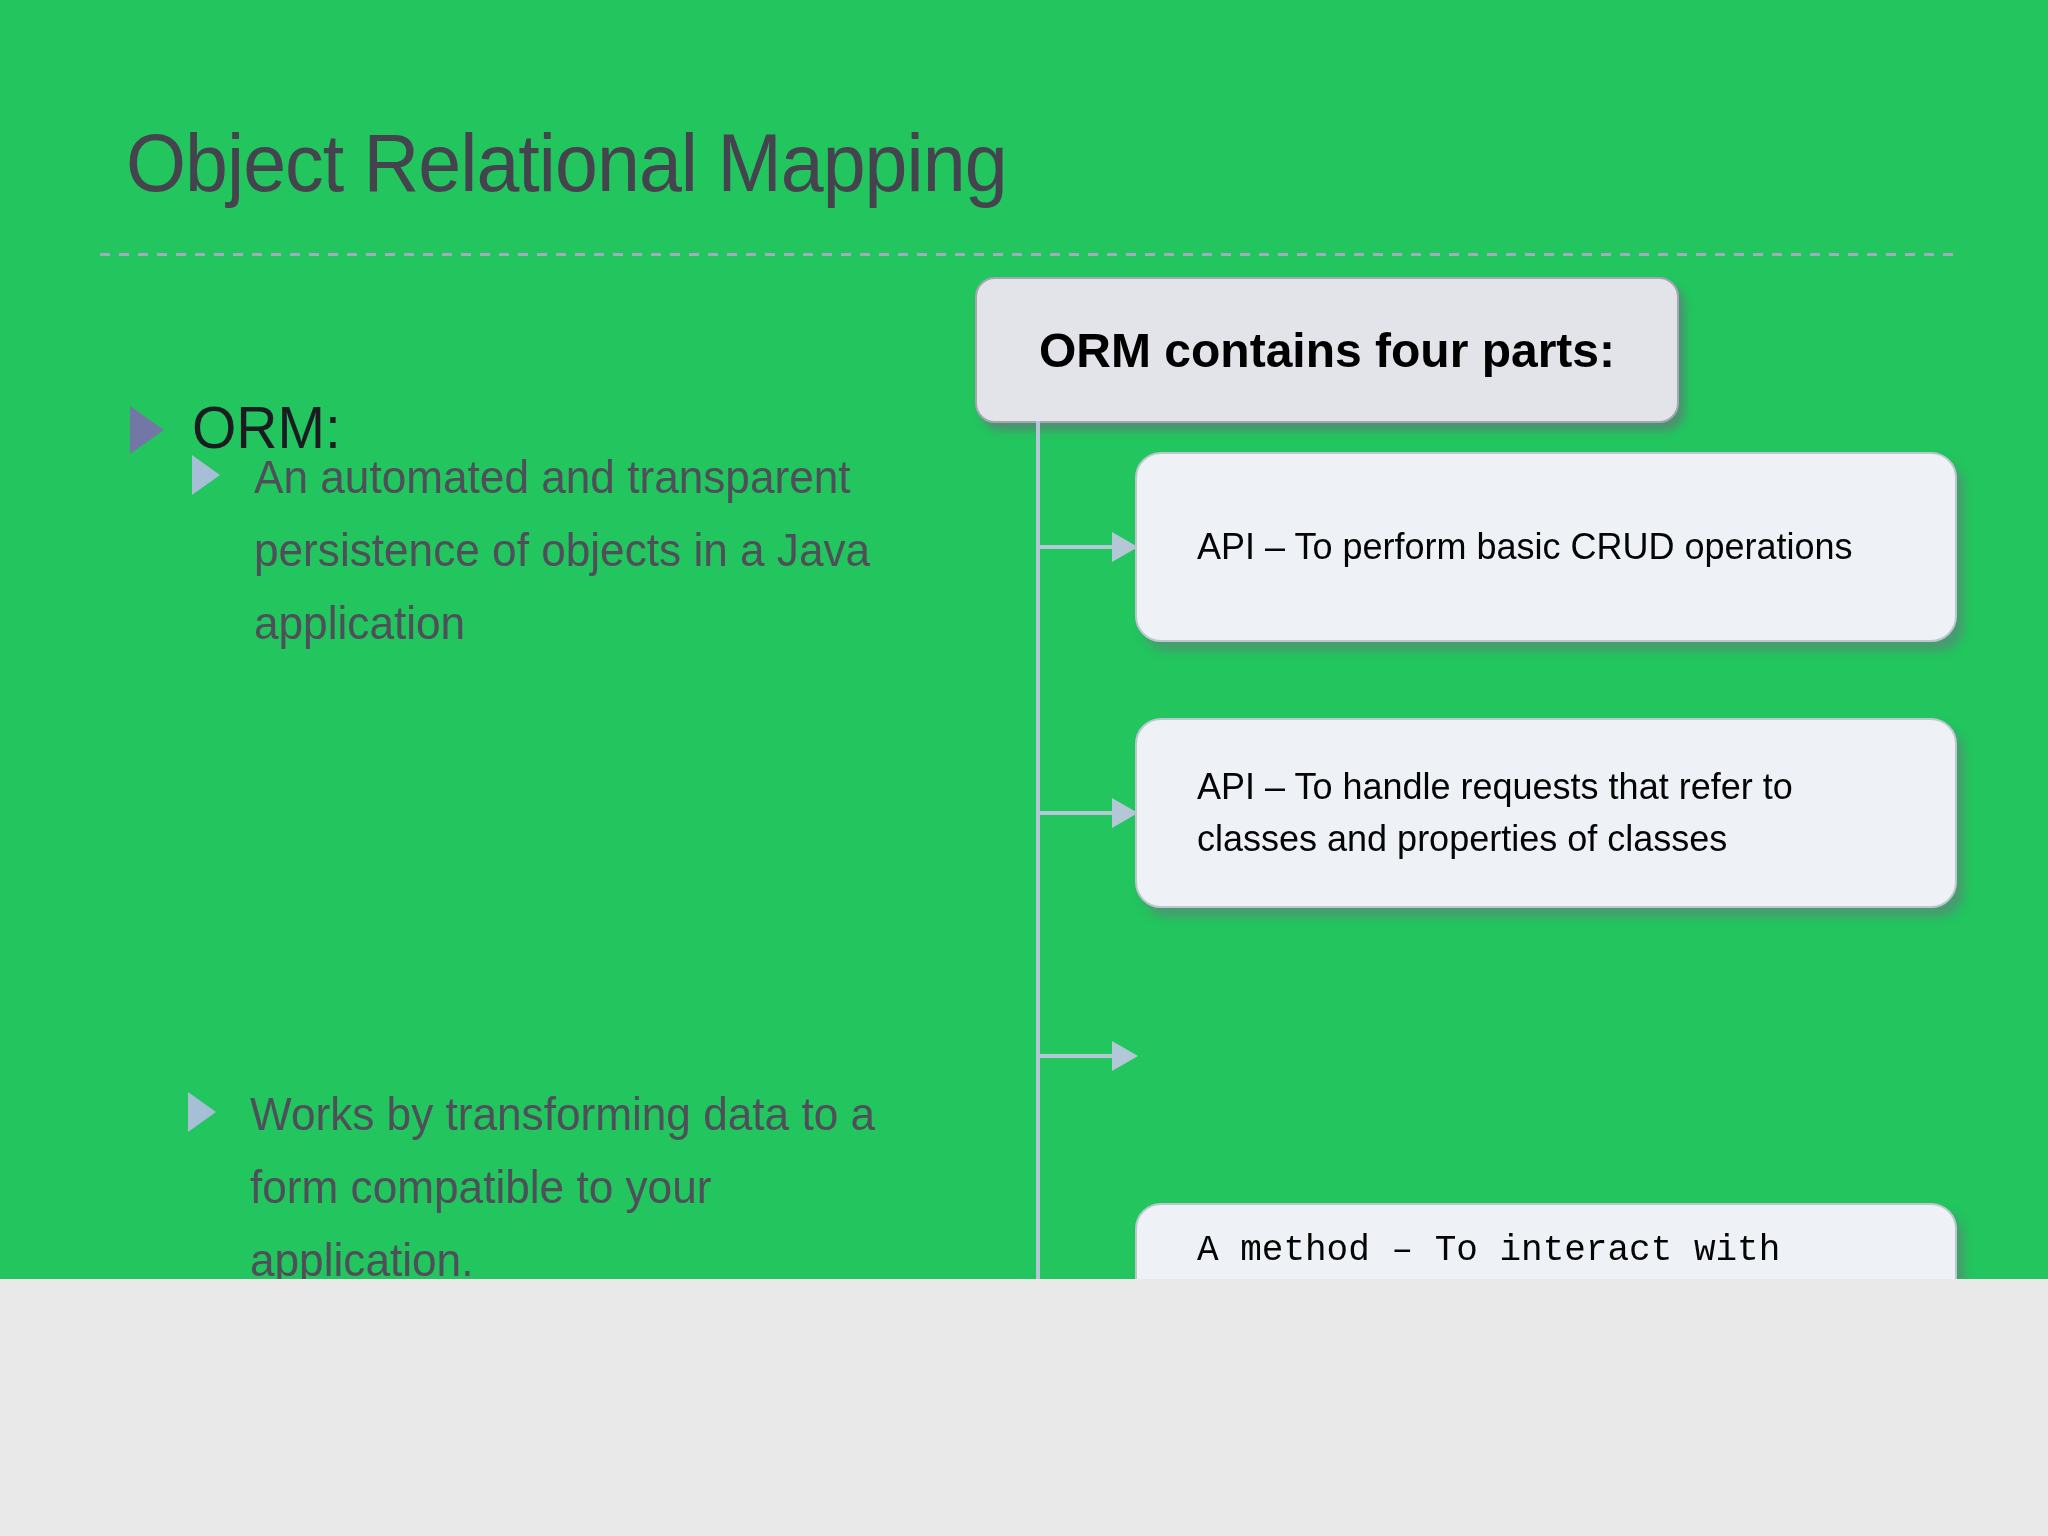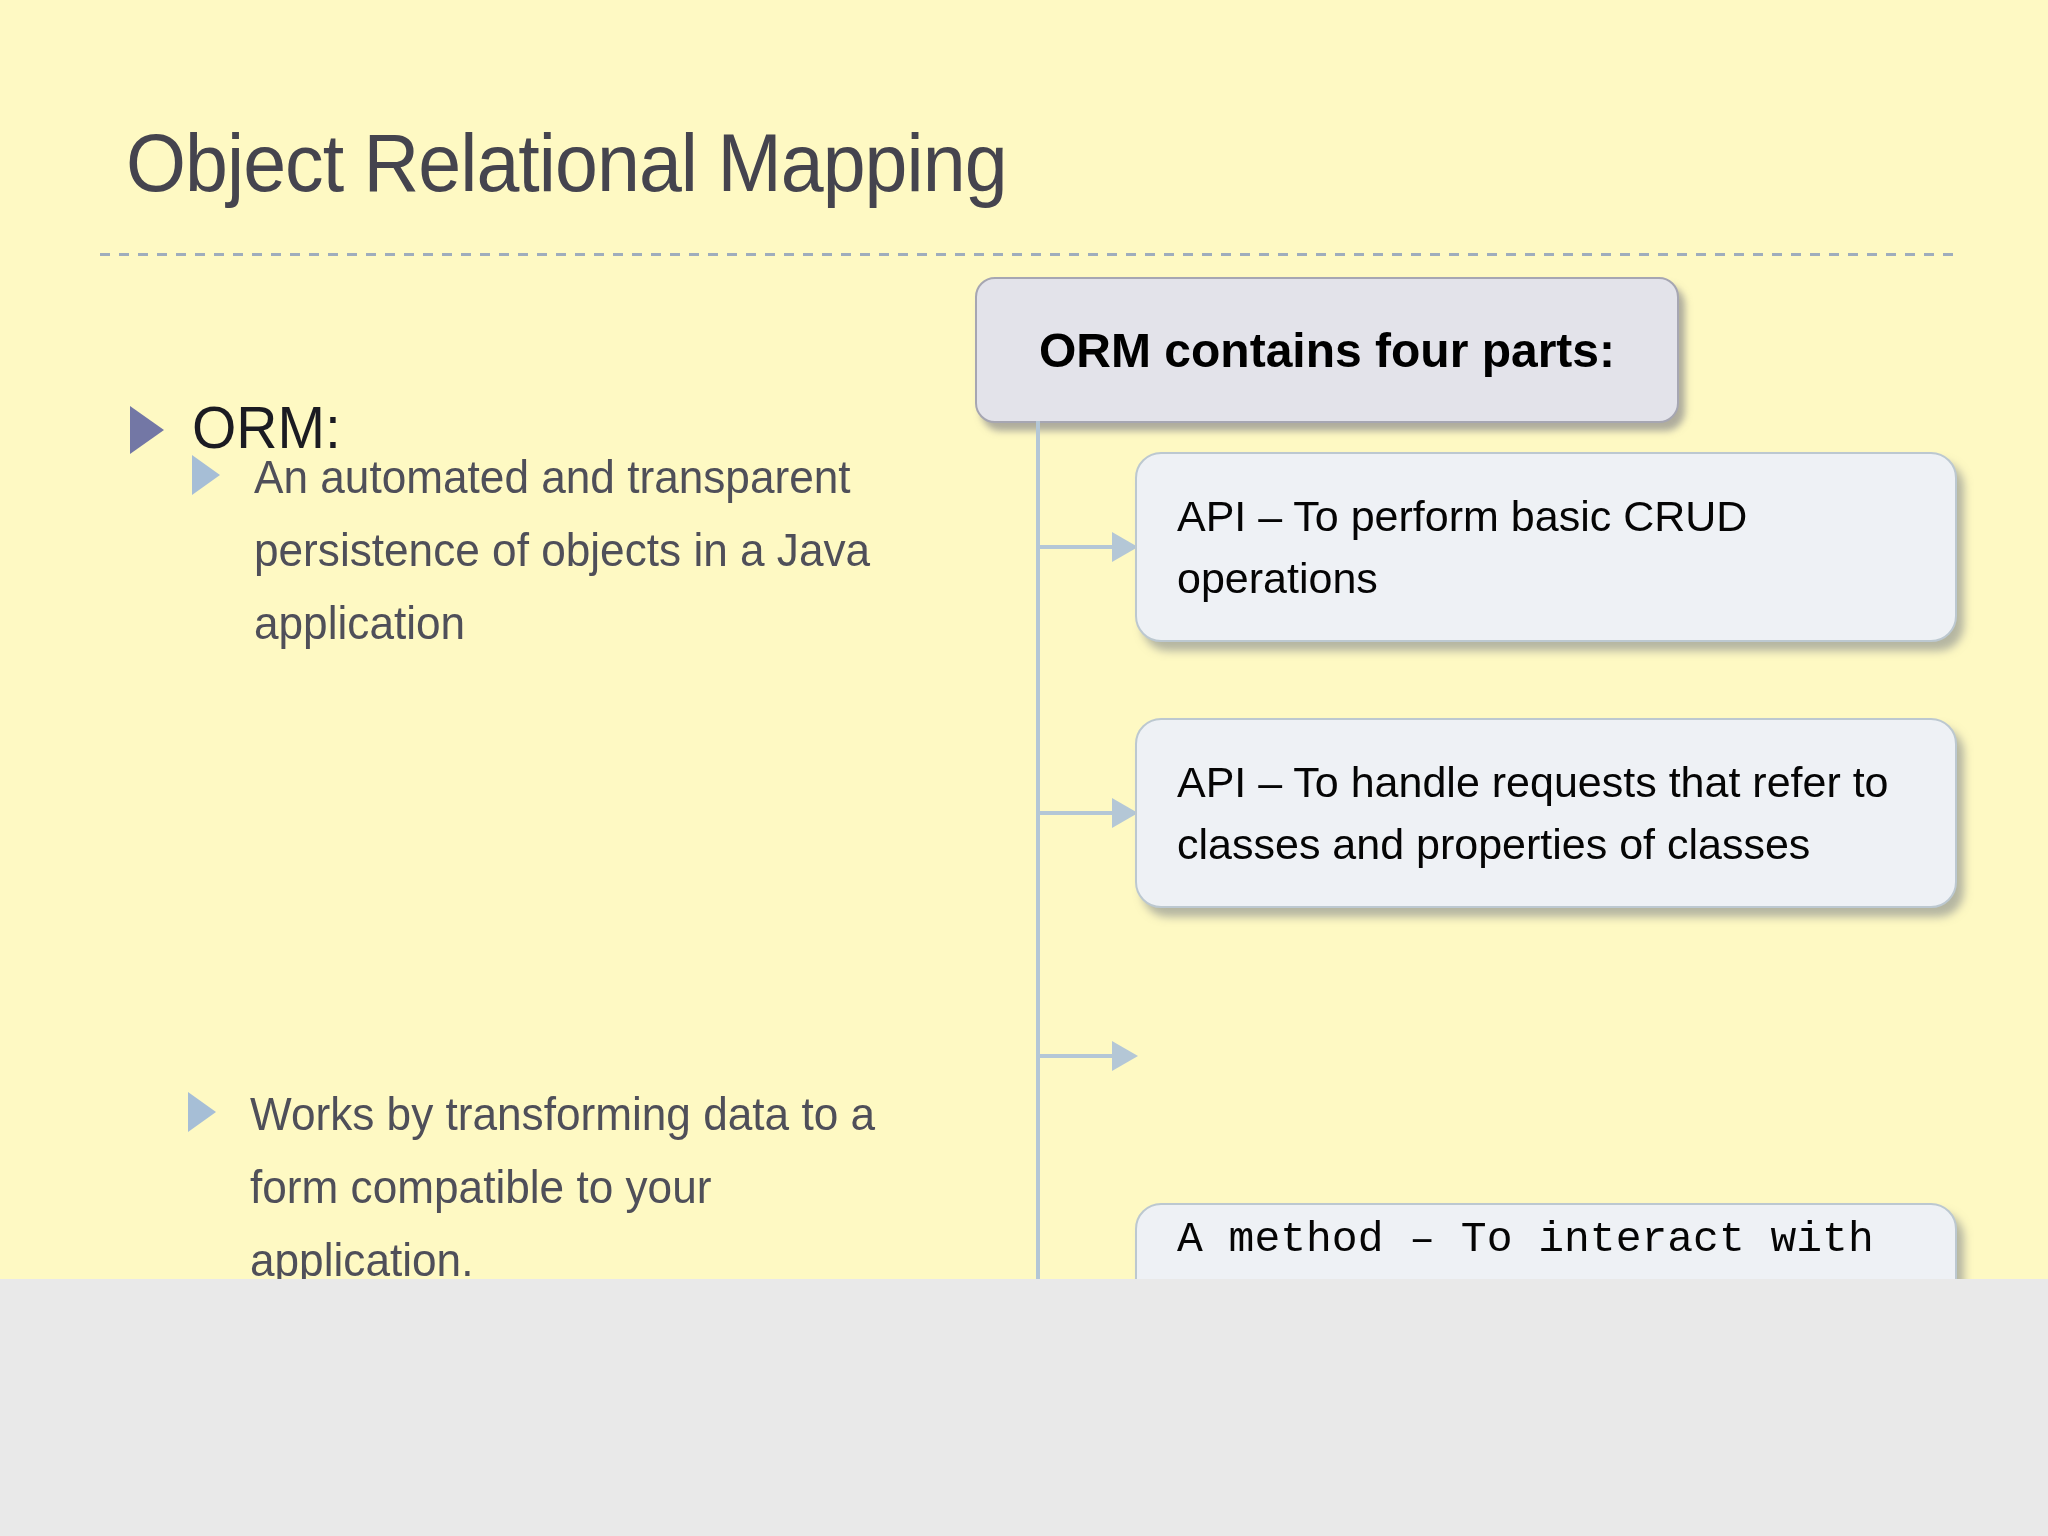--- a/index.html
+++ b/index.html
@@ -1,19 +1,19 @@
 <!DOCTYPE html>
 <html><head>
 <meta charset="utf-8">
 <style>
   html,body{margin:0;padding:0;background:#e9e9e9;}
   .slide{
     position:relative;
     width:2048px;height:1279px;
-    background:#fef9c3;
+    background:#22c55e;
     overflow:hidden;
     font-family:"Liberation Sans", sans-serif;
   }
 
   
   .title{
     position:absolute;left:126px;top:118px;
     font-size:82px;line-height:1.1;
     letter-spacing:-1px;
     color:#45444e;
@@ -94,22 +94,22 @@
   .a-2{top:1054px;}
   .a-3{top:1300px;}
 
   .part-box{
     position:absolute;left:1135px;width:822px;
     background:#eef1f5;
     border:2px solid #bcc8d0;
     border-radius:26px;
     box-shadow:7px 9px 8px rgba(110,115,130,0.5);
     display:flex;align-items:center;
-    padding:0 40px;box-sizing:border-box;
-    font-size:43px;line-height:1.45;color:#050505;
+    padding:0 60px;box-sizing:border-box;
+    font-size:36px;line-height:1.45;color:#050505;
   }
   .p-0{top:452px;height:190px;}
   .p-1{top:718px;height:190px;}
   .p-2{top:962px;height:190px;}
   .p-3{top:1203px;height:200px;font-family:Liberation Mono, monospace;}
 
   
   .footer-sep{
     position:absolute;left:100px;top:1422px;width:1856px;height:3px;
     background:repeating-linear-gradient(90deg,#9fadbc 0 10px,transparent 10px 19px);

